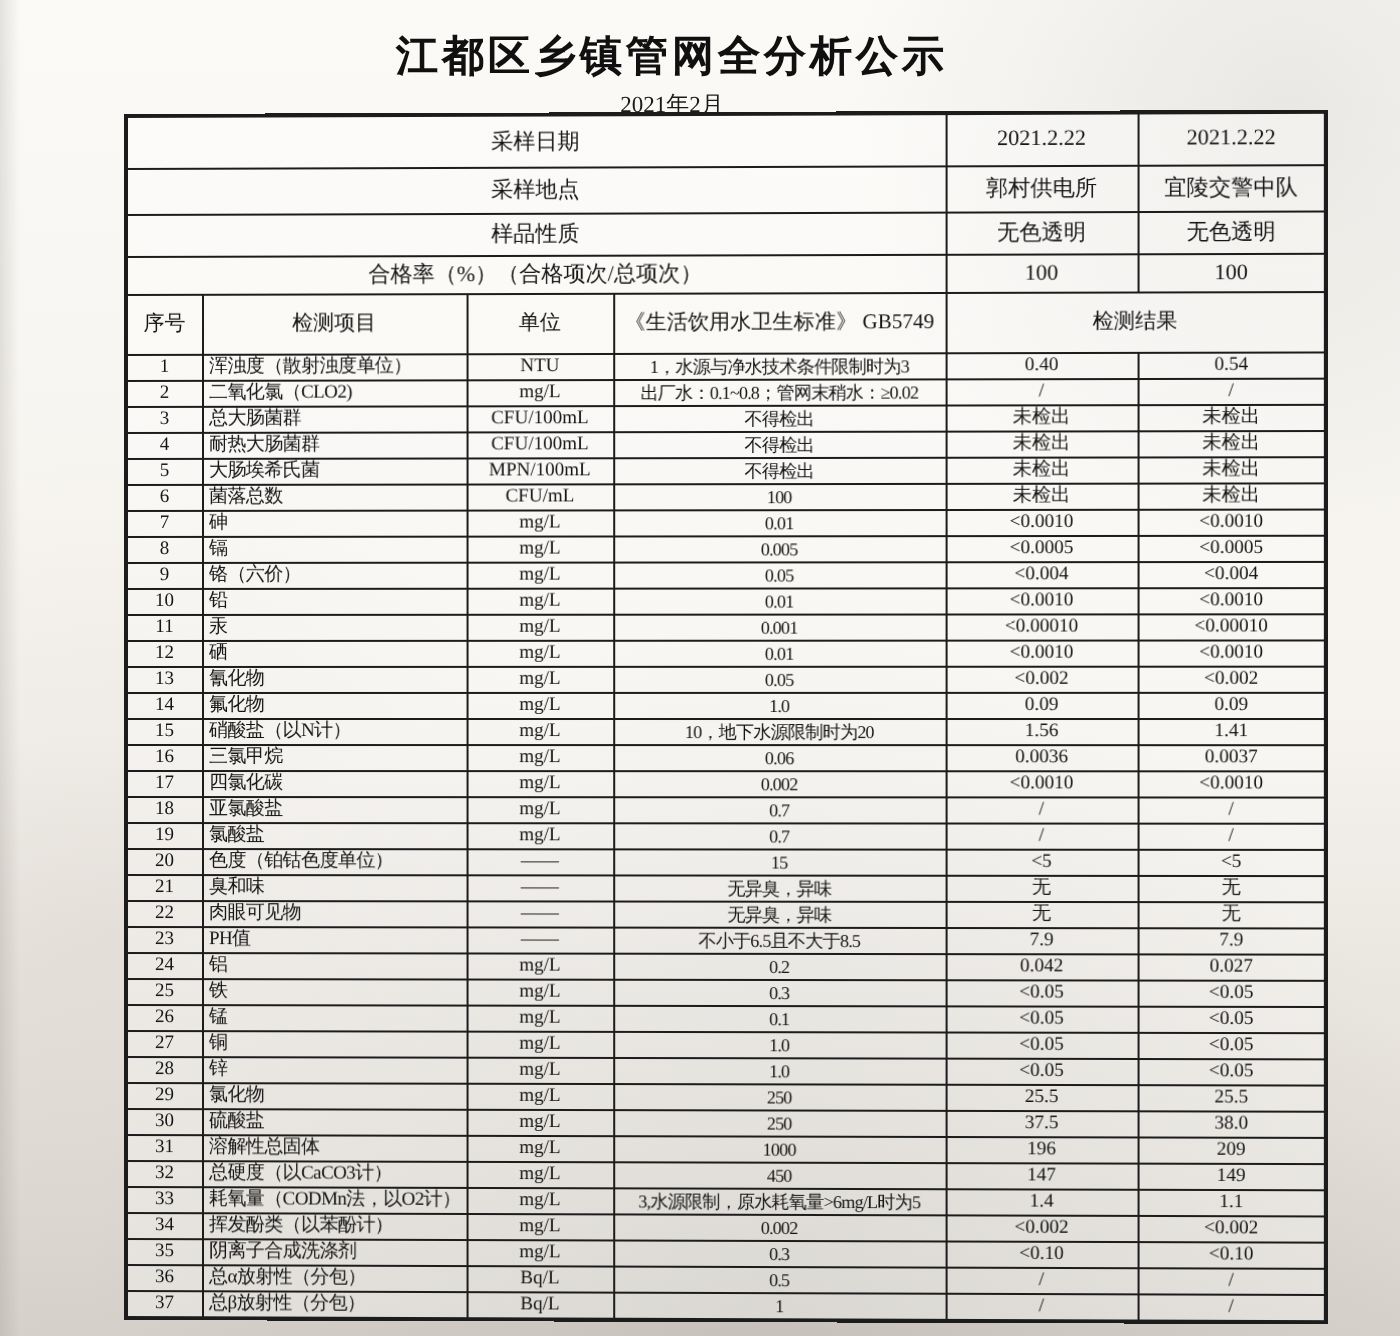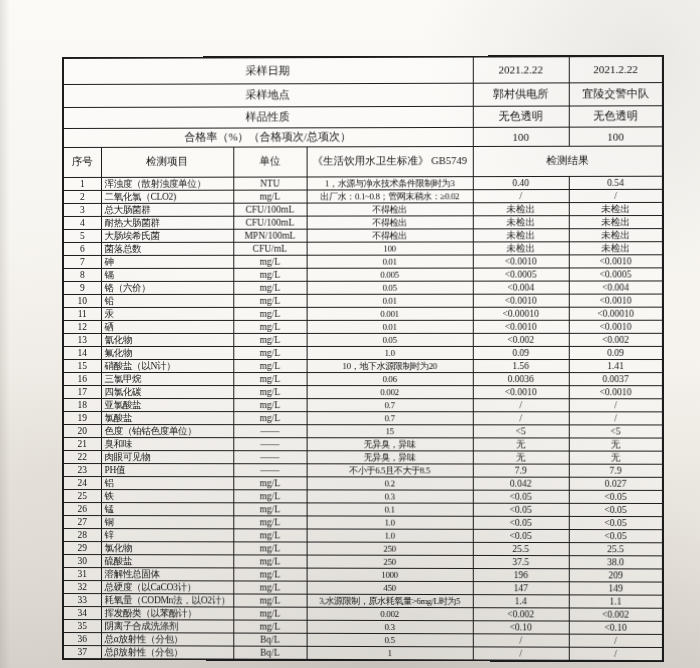--- a/index.html
+++ b/index.html
@@ -48,20 +48,22 @@
   tbody.rows td{font-size:9.5px;line-height:12px;}
   tbody.rows td.item{text-align:left;padding-left:3px;letter-spacing:-0.3px;}
   tbody.rows td.std{font-size:9px;letter-spacing:-0.4px;}
 </style>
 </head>
 <body>
 
 <div class="page">
   <div class="edge-shade"></div>
 
+  <div class="title">江都区乡镇管网全分析公示</div>
+  <div class="subtitle">2021年2月</div>
 
   <table class="report">
     <colgroup>
       <col style="width:38px">
         <col style="width:132px">
         <col style="width:73px">
       <col style="width:165px">
         <col style="width:95px">
         <col style="width:93px">
     </colgroup>

